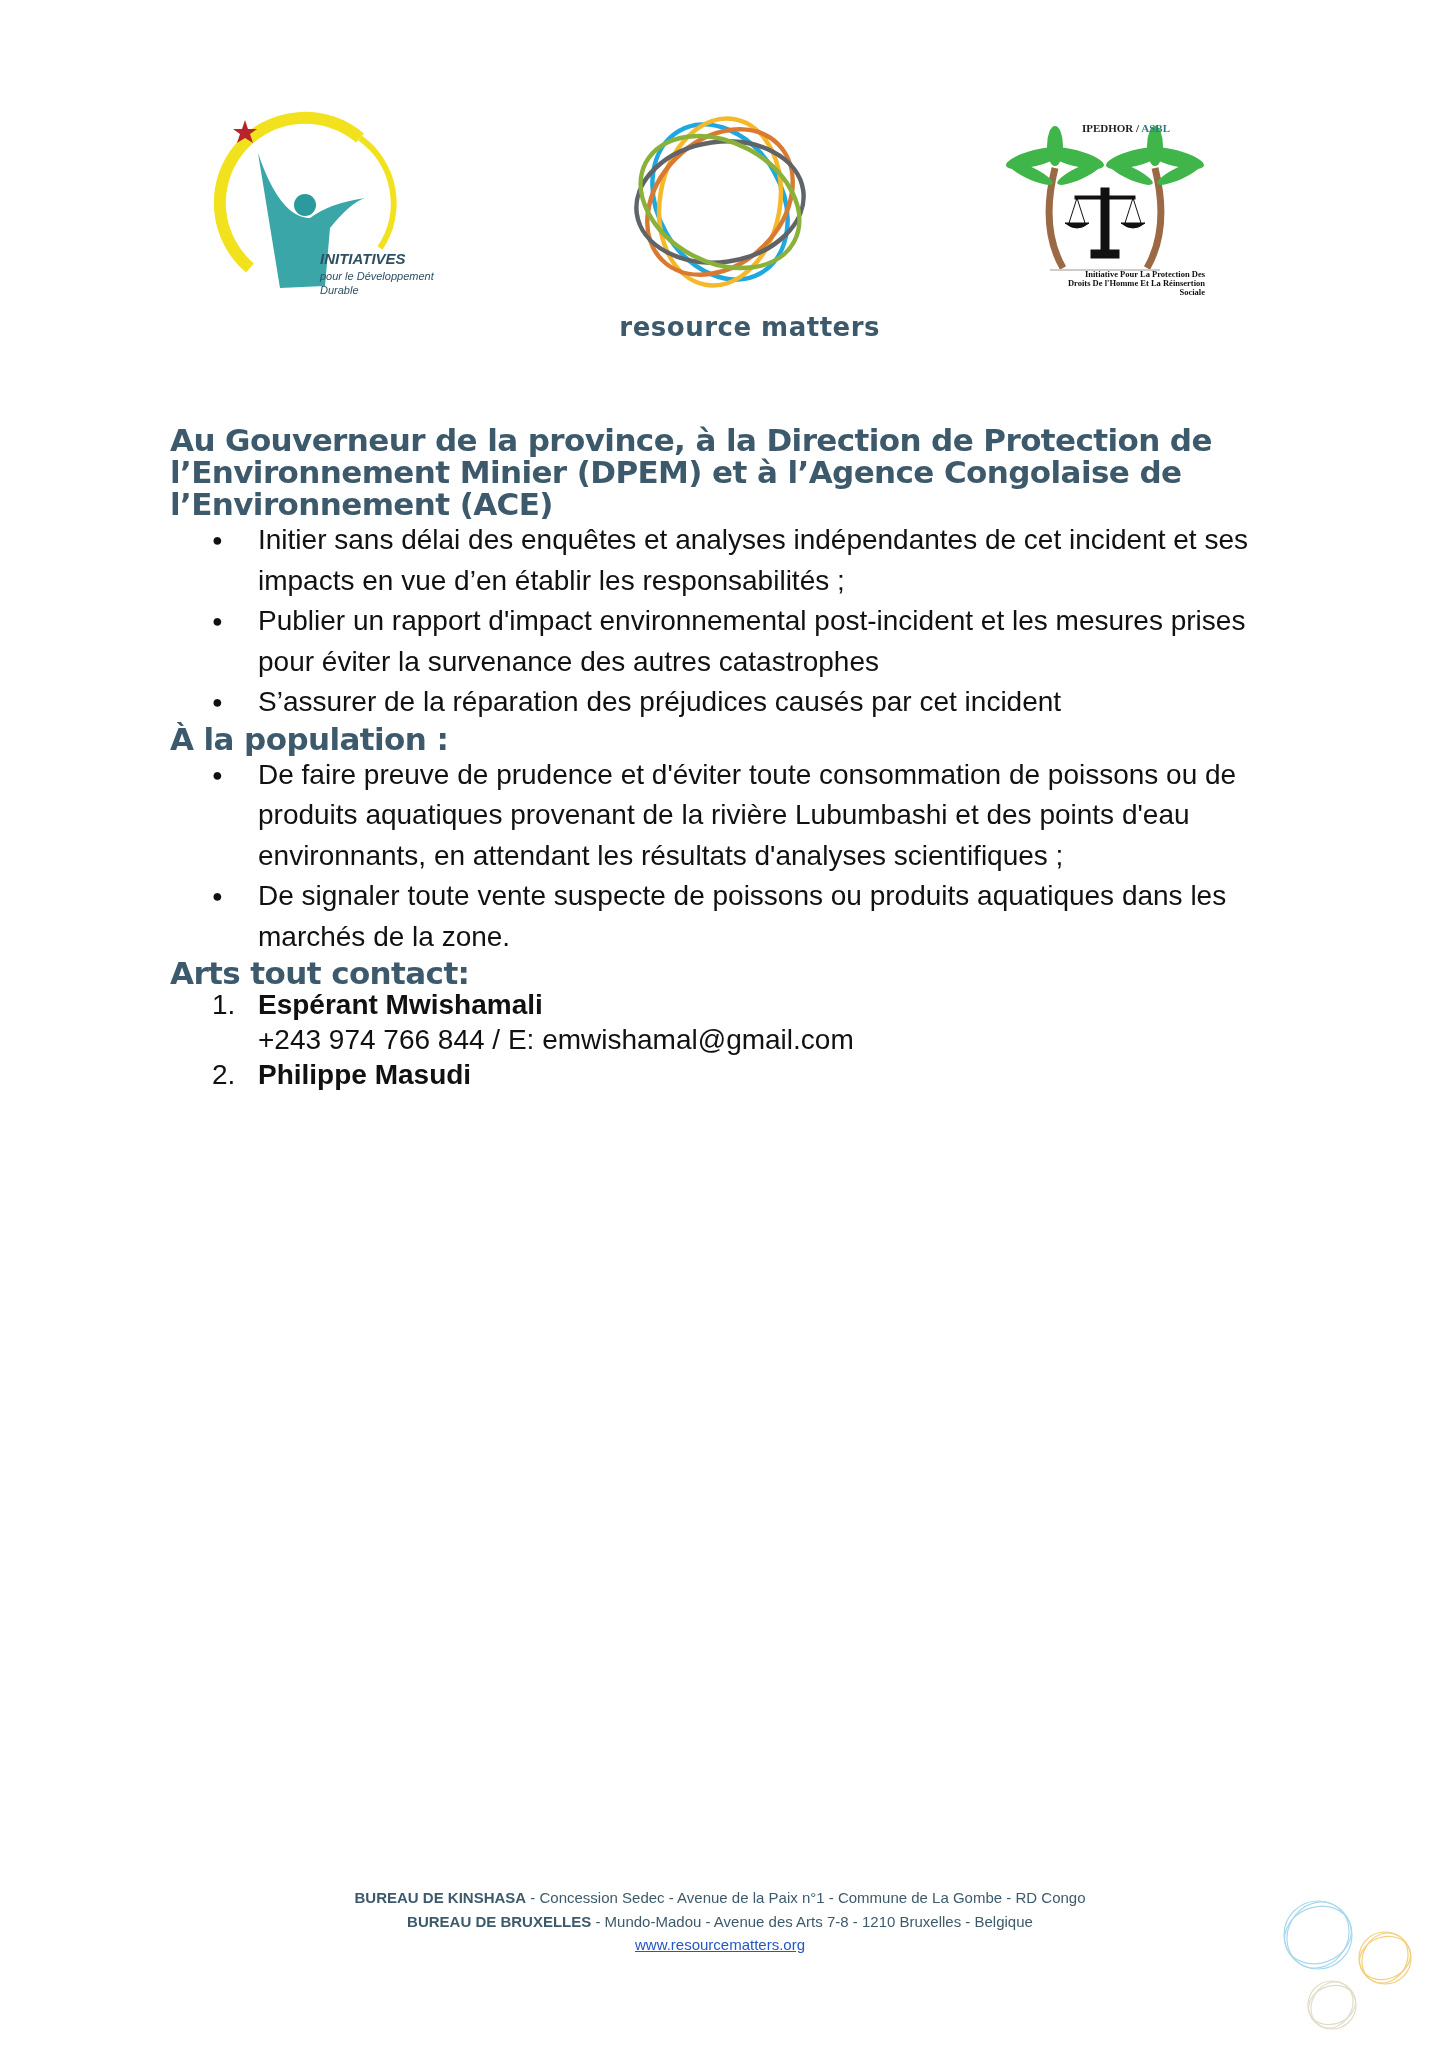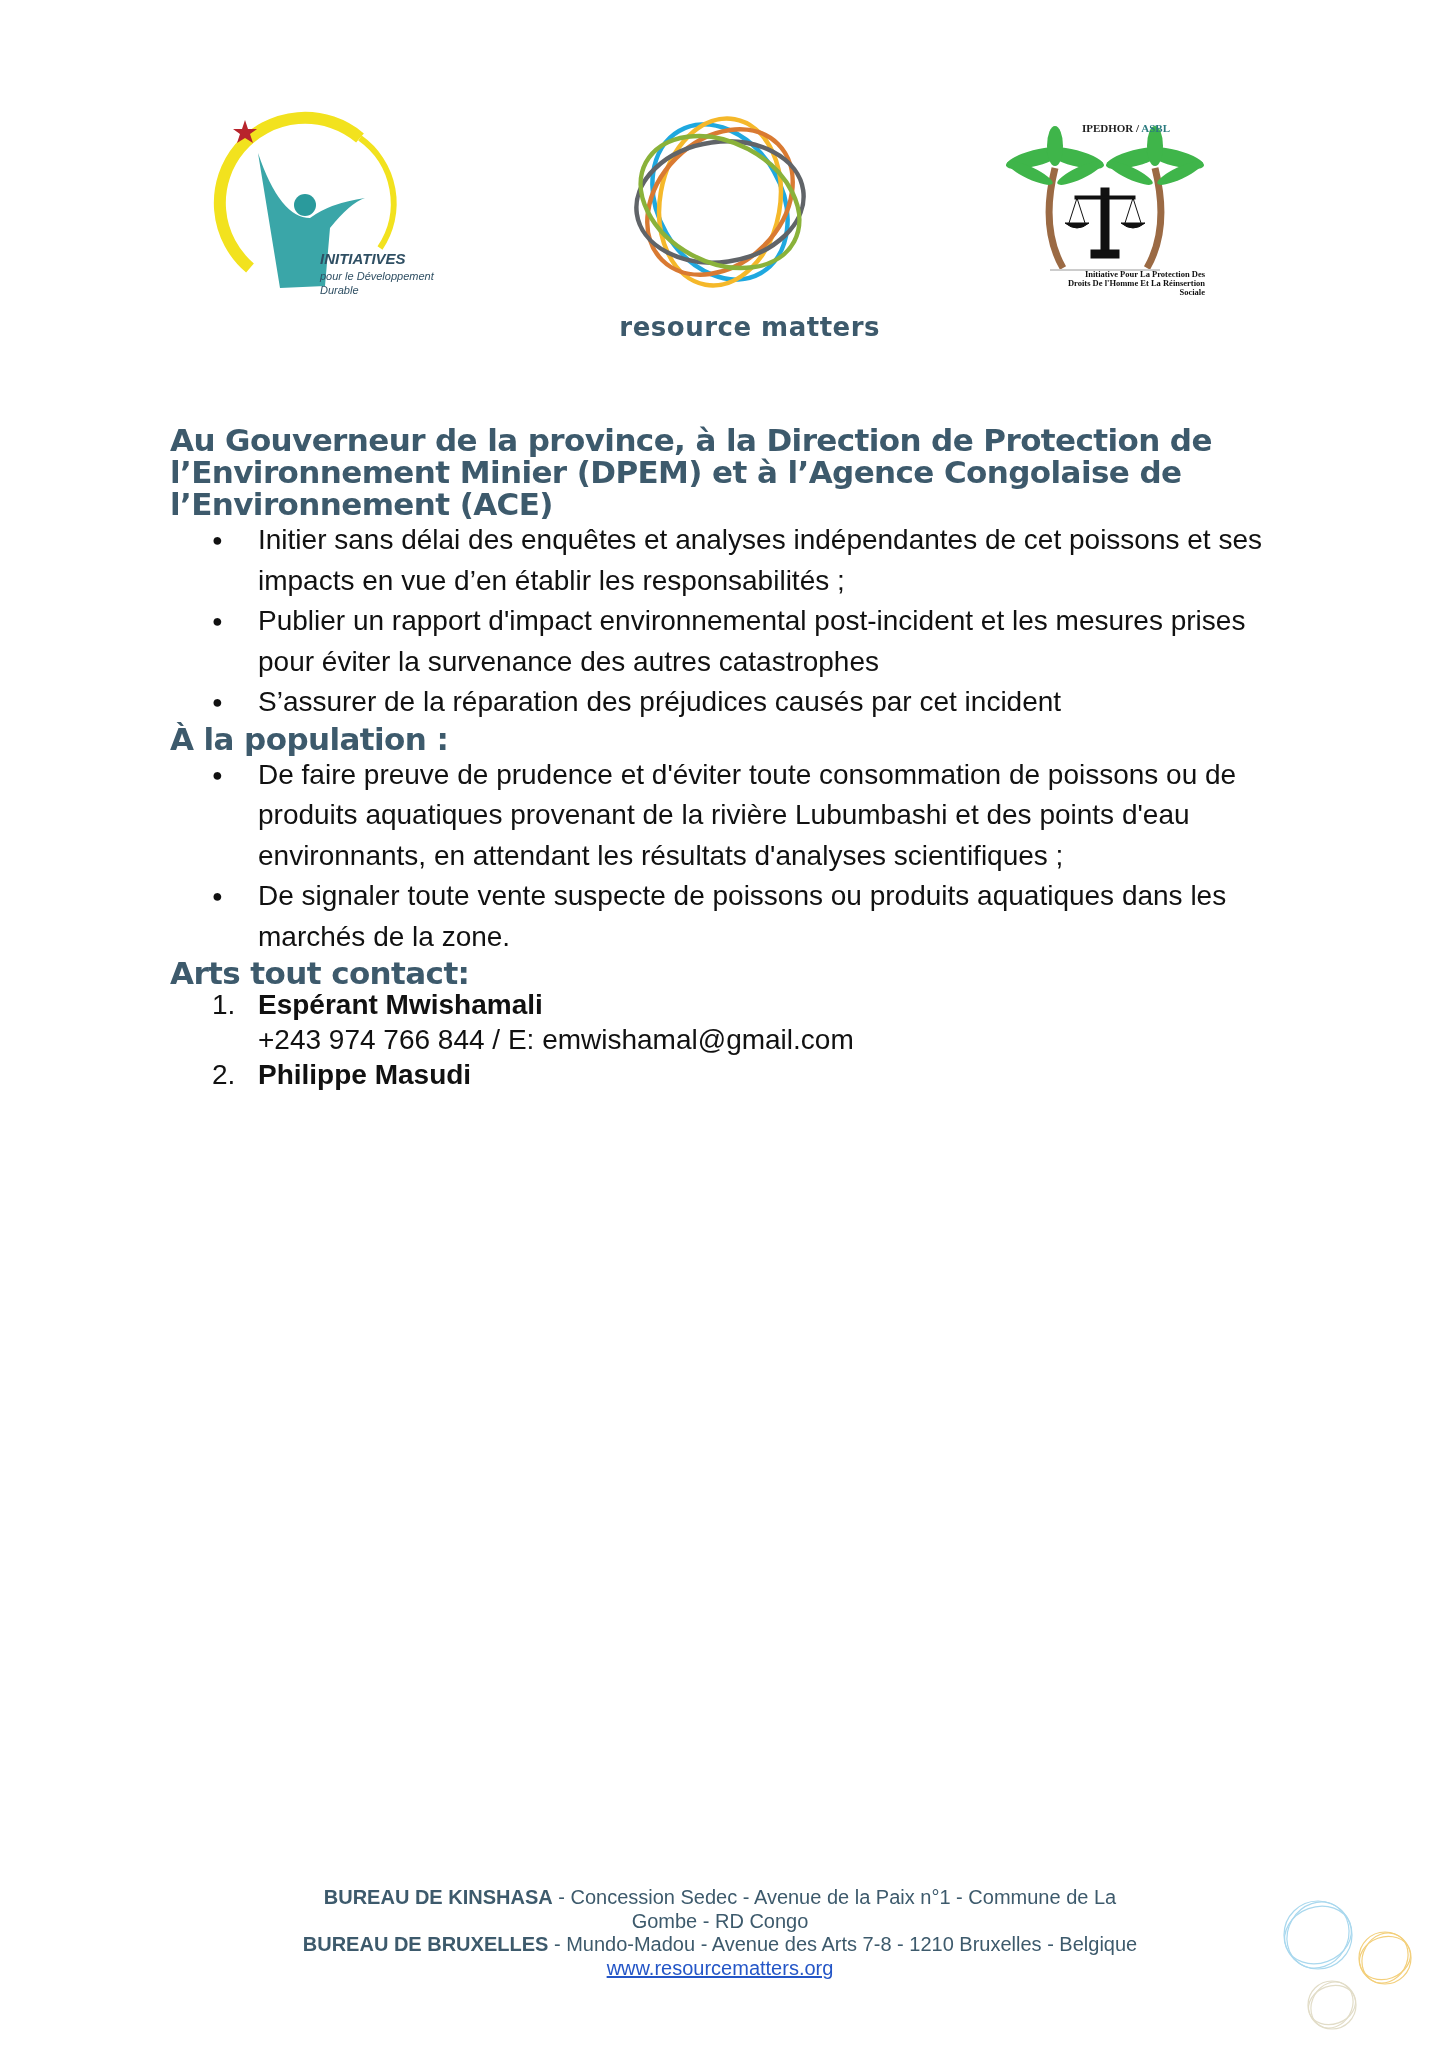--- a/index.html
+++ b/index.html
@@ -21,21 +21,21 @@
     .sec1-list { margin-top: 34px; }
     .sec2-title { margin-top: 44px; }
     .sec2-list { margin-top: 30px; }
     .sec3-title { margin-top: 118px; }
     ol.contacts { list-style: none; margin: 0; padding: 0; margin-top: -2px; }
     ol.contacts li { position: relative; padding-left: 88px; font-size: 28px; line-height: 35px; }
     ol.contacts .num { position: absolute; left: 42px; top: 0; }
     ol.contacts .name { font-weight: bold; display: block; }
     ol.contacts .details { display: block; }
 
-    .footer { position: absolute; left: 300px; top: 1886px; width: 840px; text-align: center; font-family: "Liberation Sans", sans-serif; font-size: 20px; line-height: 23.5px; color: #3d5a6c; }
+    .footer { position: absolute; left: 300px; top: 1886px; width: 840px; text-align: center; font-family: "Liberation Sans", sans-serif; font-size: 15px; line-height: 23.5px; color: #3d5a6c; }
     .footer b { font-weight: bold; }
     .footer a { color: #2456c7; text-decoration: underline; }
     .deco { position: absolute; left: 1270px; top: 1880px; width: 170px; height: 160px; }
   </style>
 </head>
 <body>
 
 <div class="logos">
 
   <svg class="logo-idd" viewBox="0 0 250 200">
@@ -96,21 +96,21 @@
   <div class="ip-caption">
     <div>Initiative Pour La Protection Des</div>
     <div>Droits De l'Homme Et La Réinsertion</div>
     <div>Sociale</div>
   </div>
 </div>
 
 <div class="content">
   <h2 class="section">Au Gouverneur de la province, à la Direction de Protection de l’Environnement Minier (DPEM) et à l’Agence Congolaise de l’Environnement (ACE)</h2>
   <ul class="bullets sec1-list">
-    <li>Initier sans délai des enquêtes et analyses indépendantes de cet poissons et ses impacts en vue d’en établir les responsabilités ;</li>
+    <li>Initier sans délai des enquêtes et analyses indépendantes de cet incident et ses impacts en vue d’en établir les responsabilités ;</li>
     <li>Publier un rapport d'impact environnemental post-incident et les mesures prises pour éviter la survenance des autres catastrophes</li>
     <li>S’assurer de la réparation des préjudices causés par cet incident</li>
   </ul>
 
   <h2 class="section sec2-title">À la population :</h2>
   <ul class="bullets sec2-list">
     <li>De faire preuve de prudence et d'éviter toute consommation de poissons ou de produits aquatiques provenant de la rivière Lubumbashi et des points d'eau environnants, en attendant les résultats d'analyses scientifiques ;</li>
     <li>De signaler toute vente suspecte de poissons ou produits aquatiques dans les marchés de la zone.</li>
   </ul>
 

